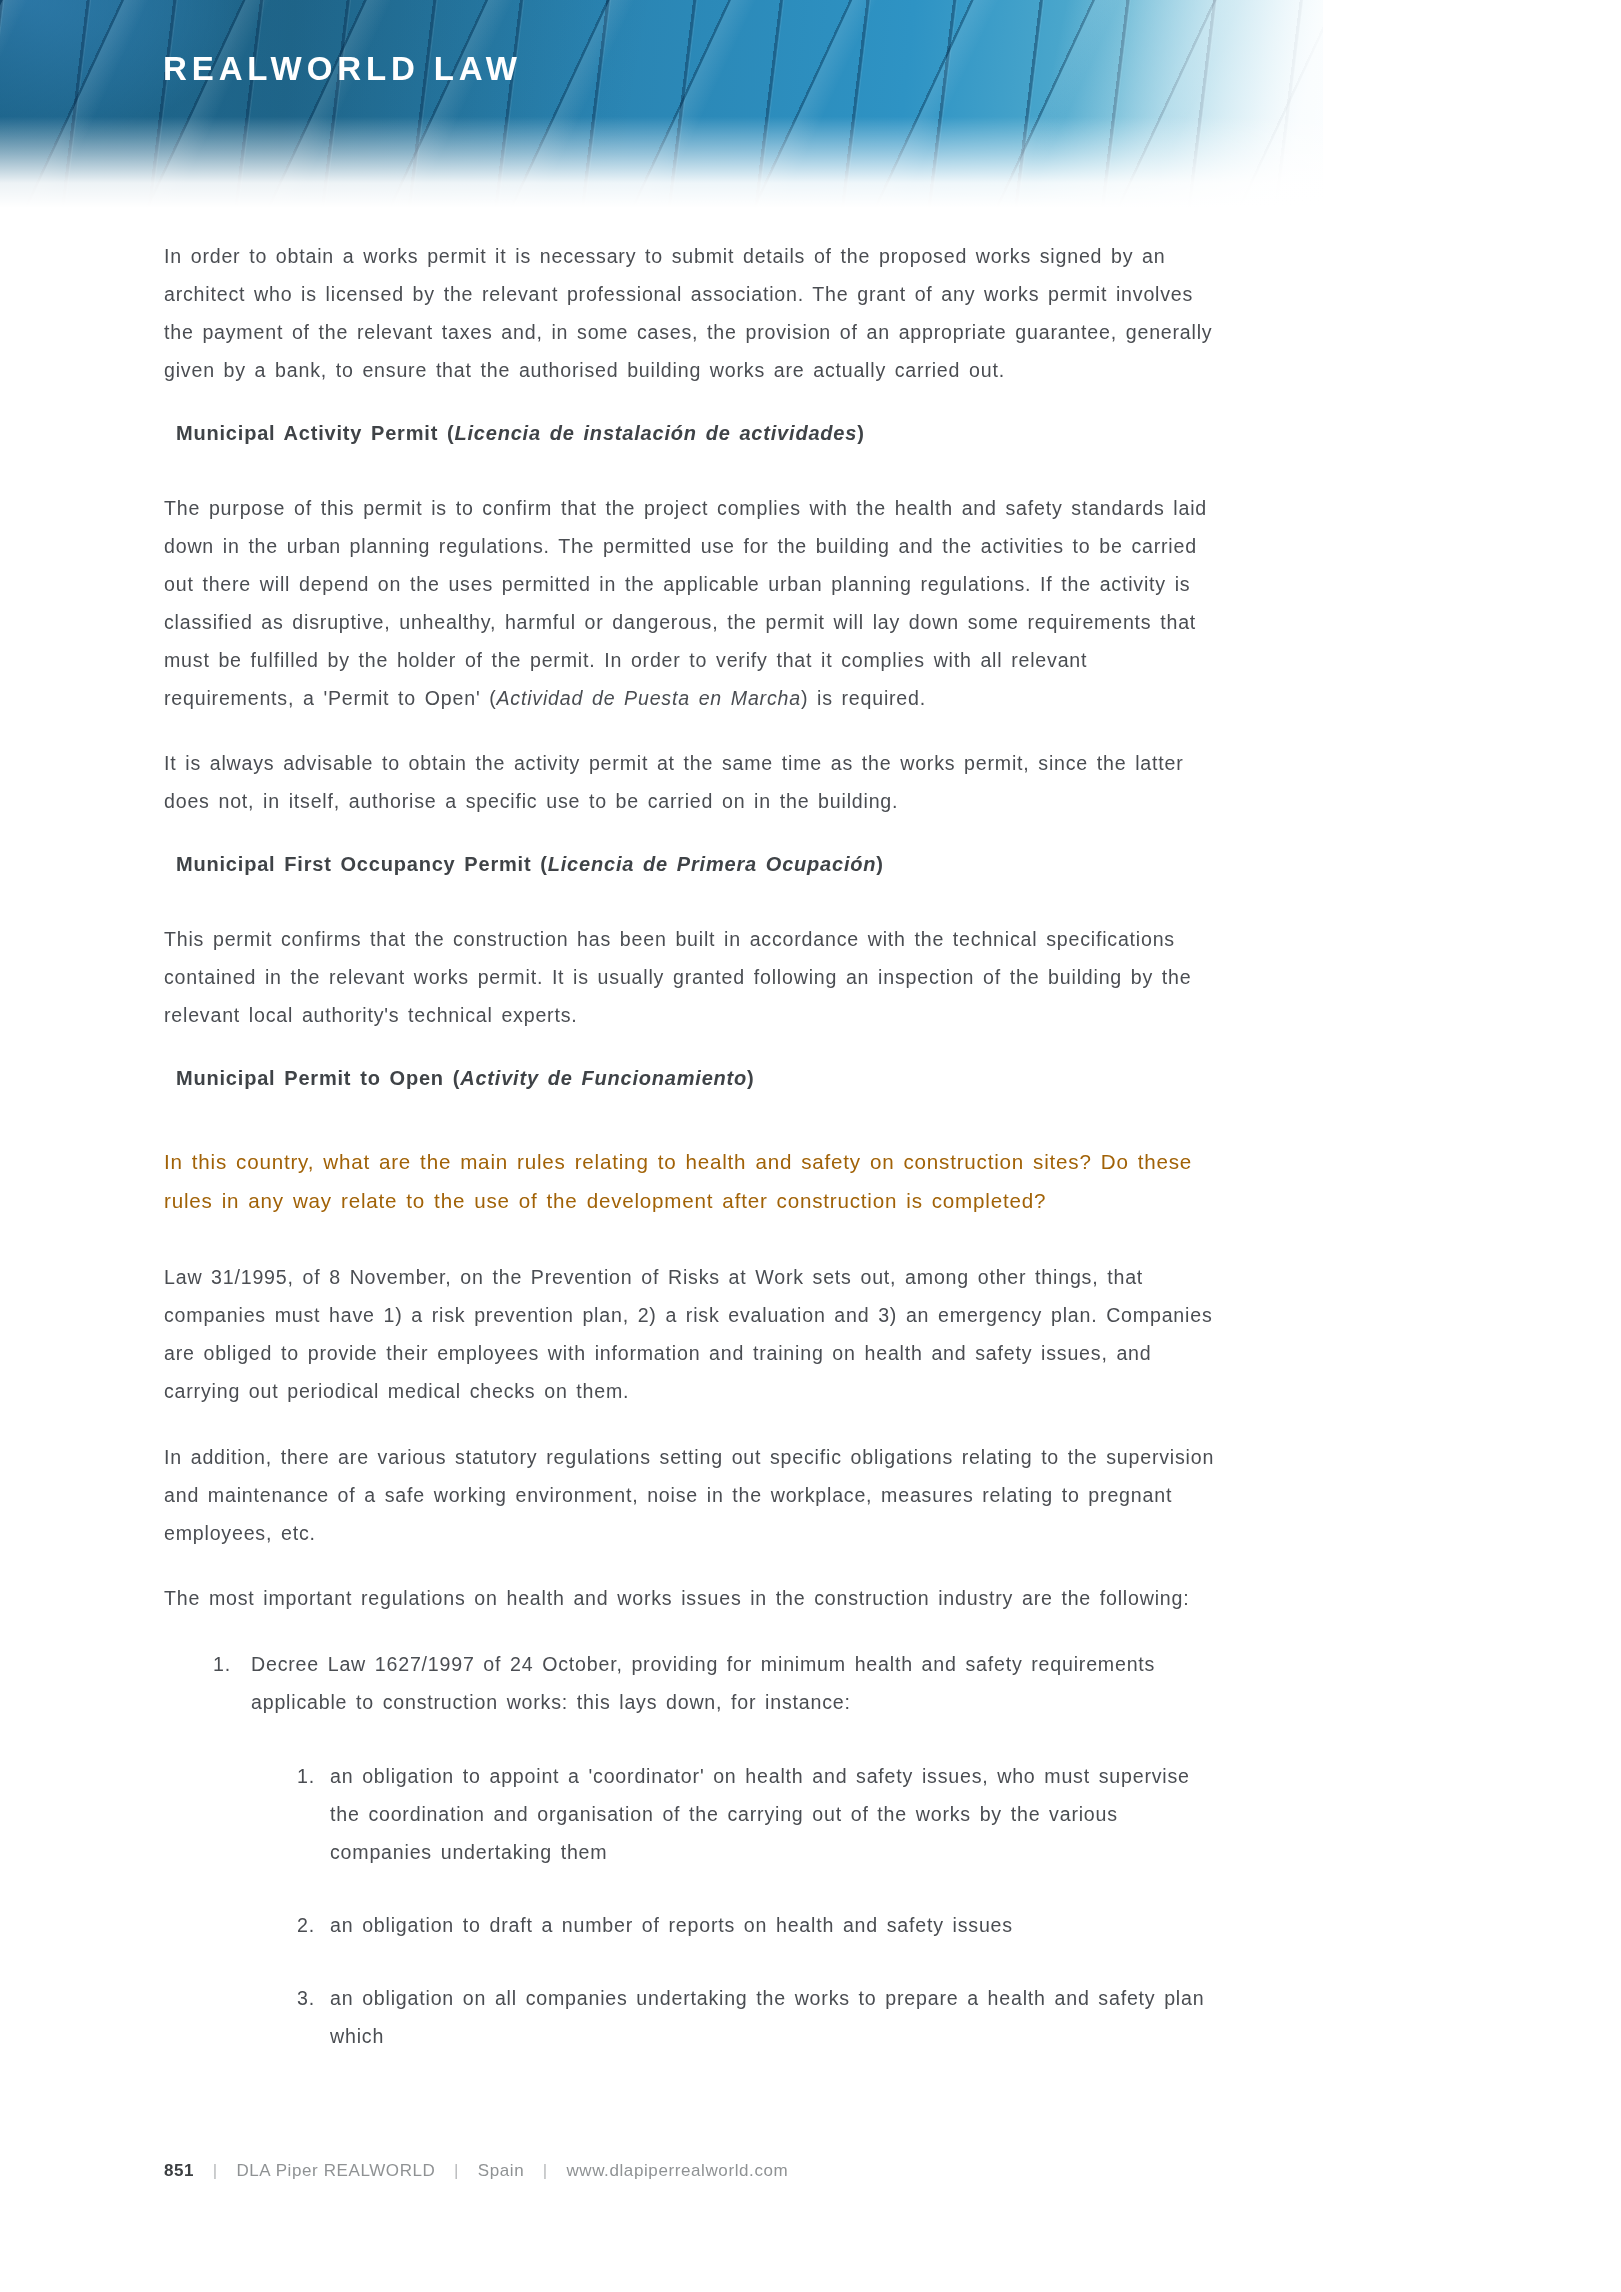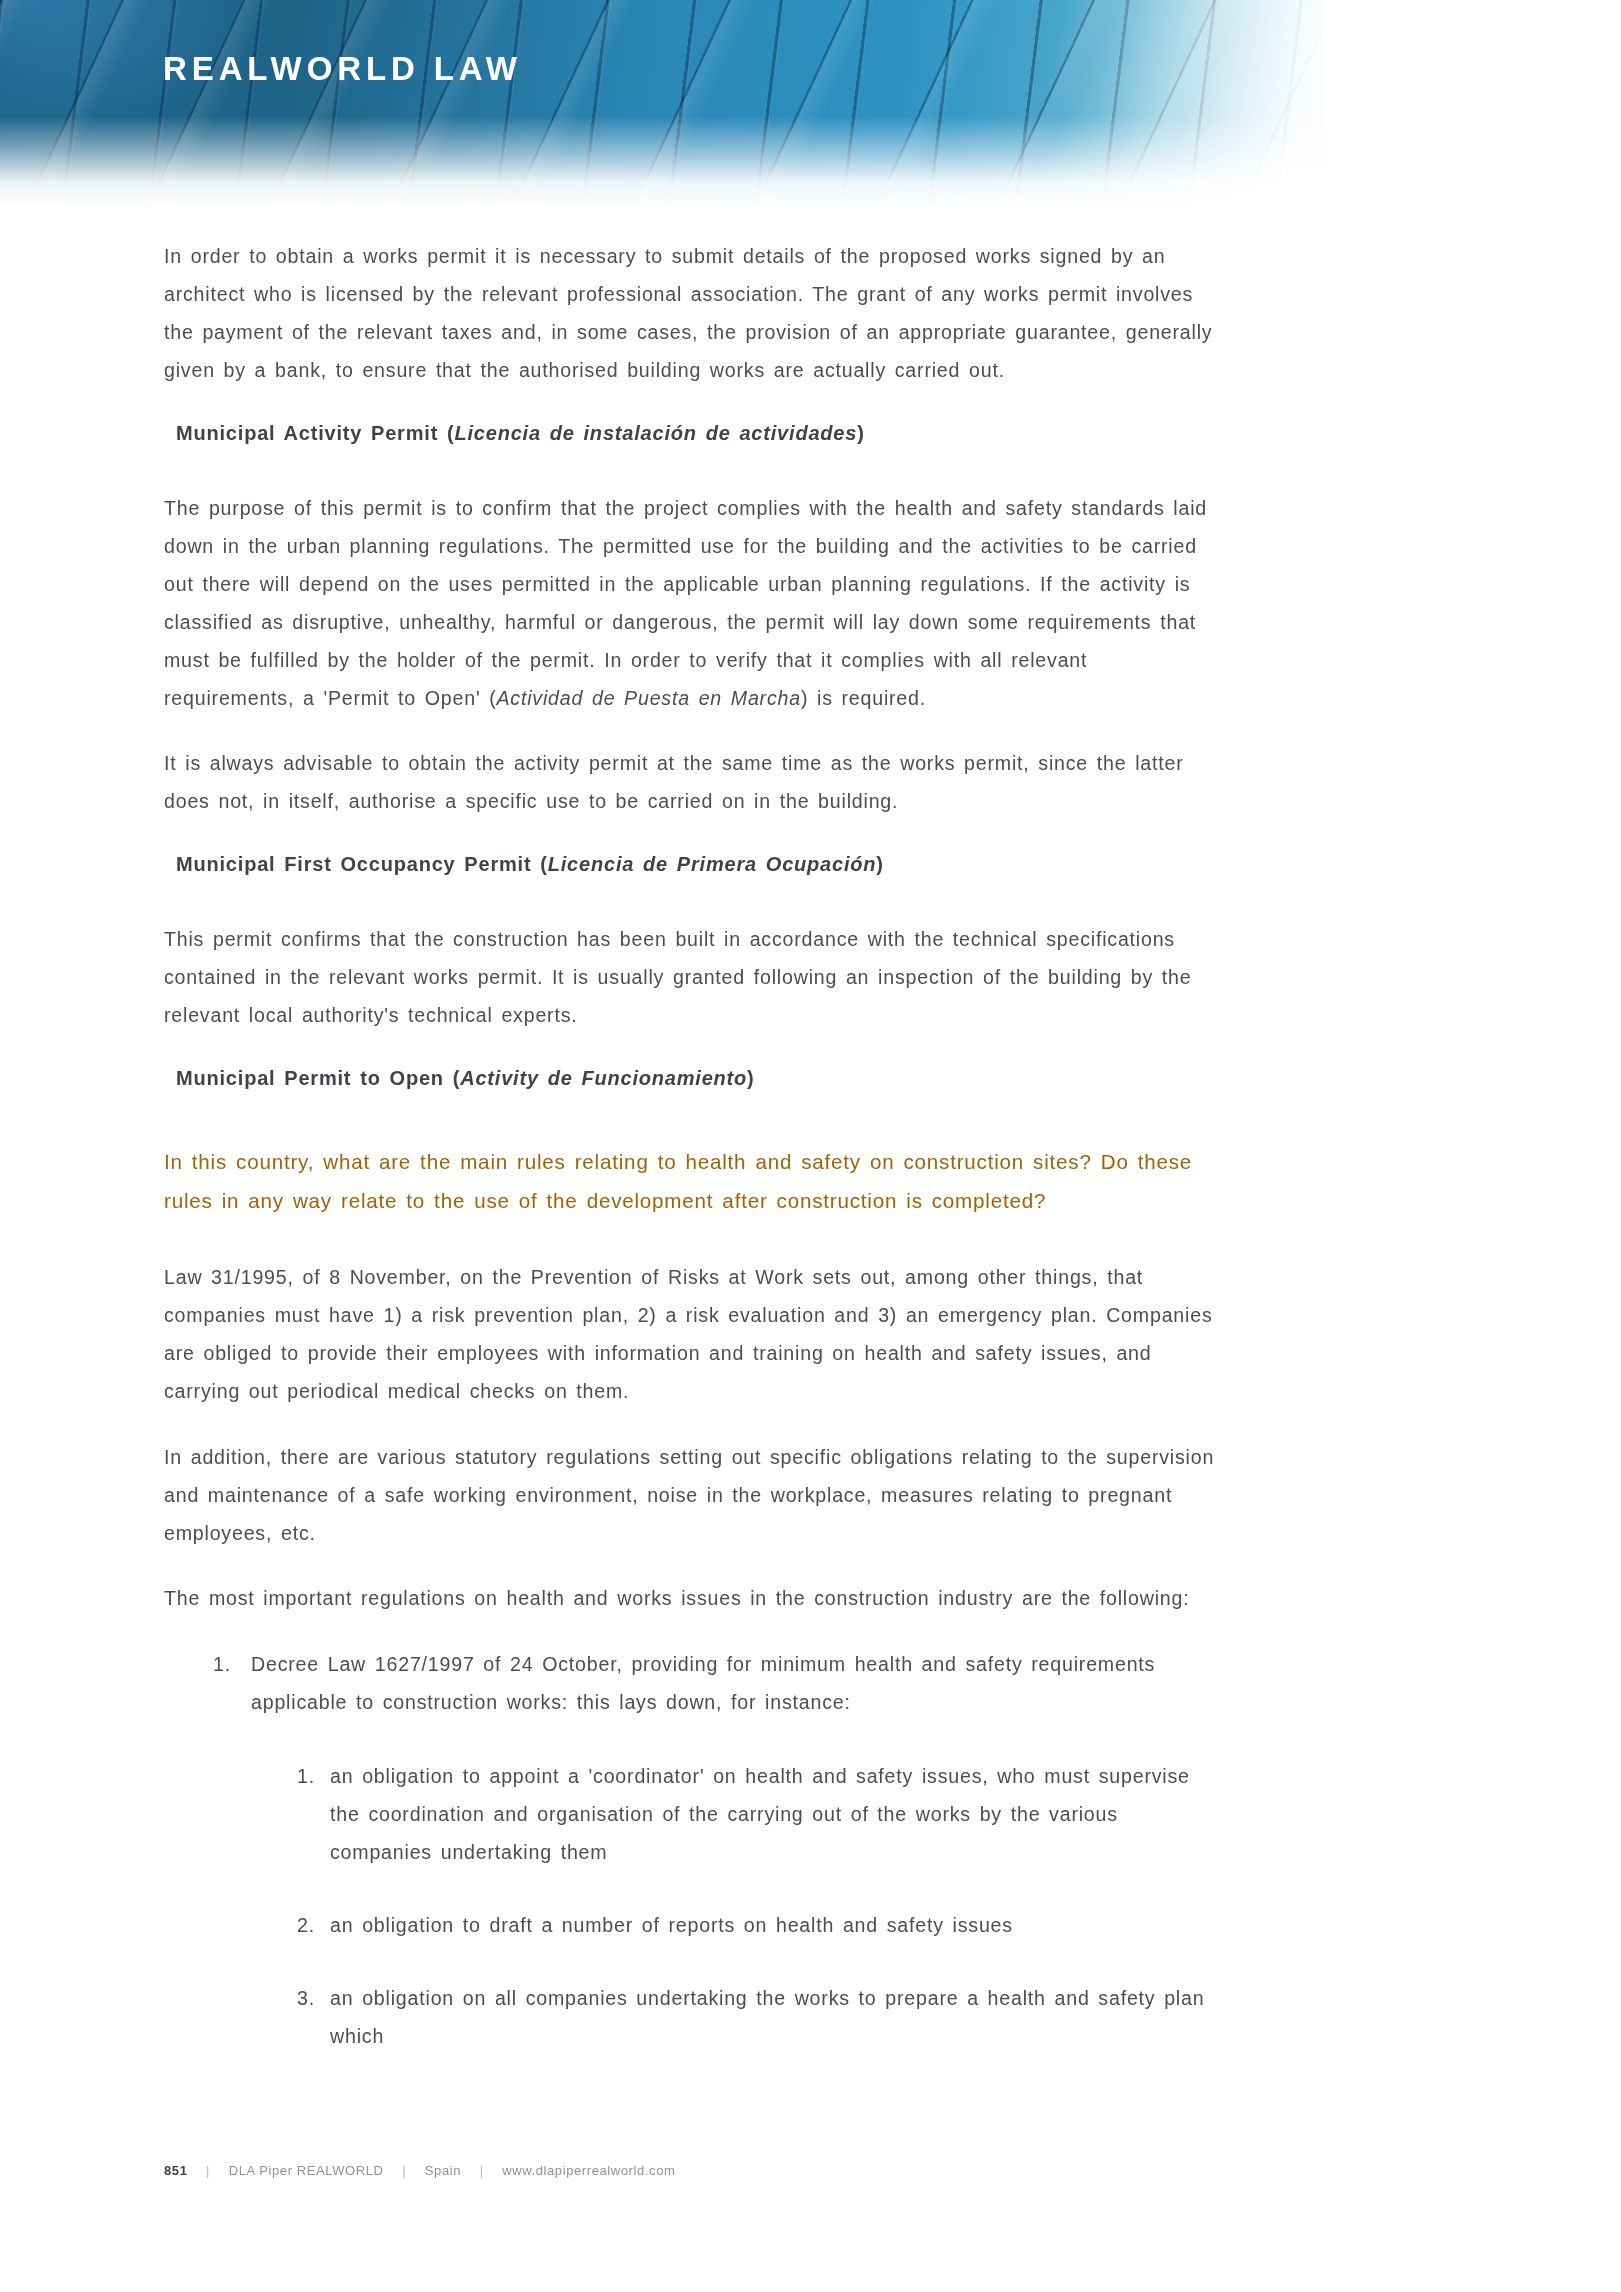--- a/index.html
+++ b/index.html
@@ -44,21 +44,21 @@
   .li .num{flex:0 0 auto;}
   .li .litext{flex:1 1 auto;}
   .lvl1 .li{margin:0 0 36px 49px;}
   .lvl1 .num{width:38px;}
   .lvl2 .li{margin:0 0 35px 133px;}
   .lvl2 .num{width:33px;}
   
   .footer{
     position:absolute;left:164px;top:2156px;
     display:flex;align-items:flex-start;
-    font-size:13px;letter-spacing:0.6px;line-height:29px;color:#8f9294;
+    font-size:17px;letter-spacing:0.6px;line-height:29px;color:#8f9294;
   }
   .footer .pagenum{font-weight:bold;color:#3b3e41;}
   .footer .sep{color:#b7b9bb;margin:0 18.6px;font-weight:normal;}
   .footer .site{color:#8f9294;text-decoration:none;}
 </style>
 </head>
 <body>
 
 <div class="page">
 

